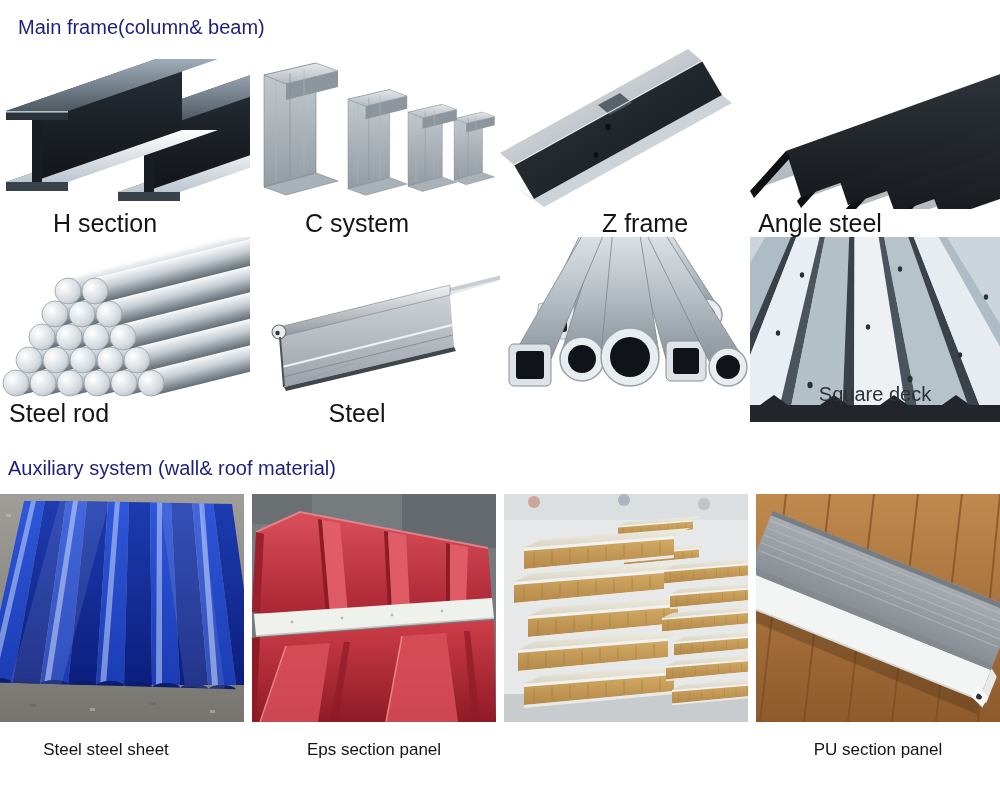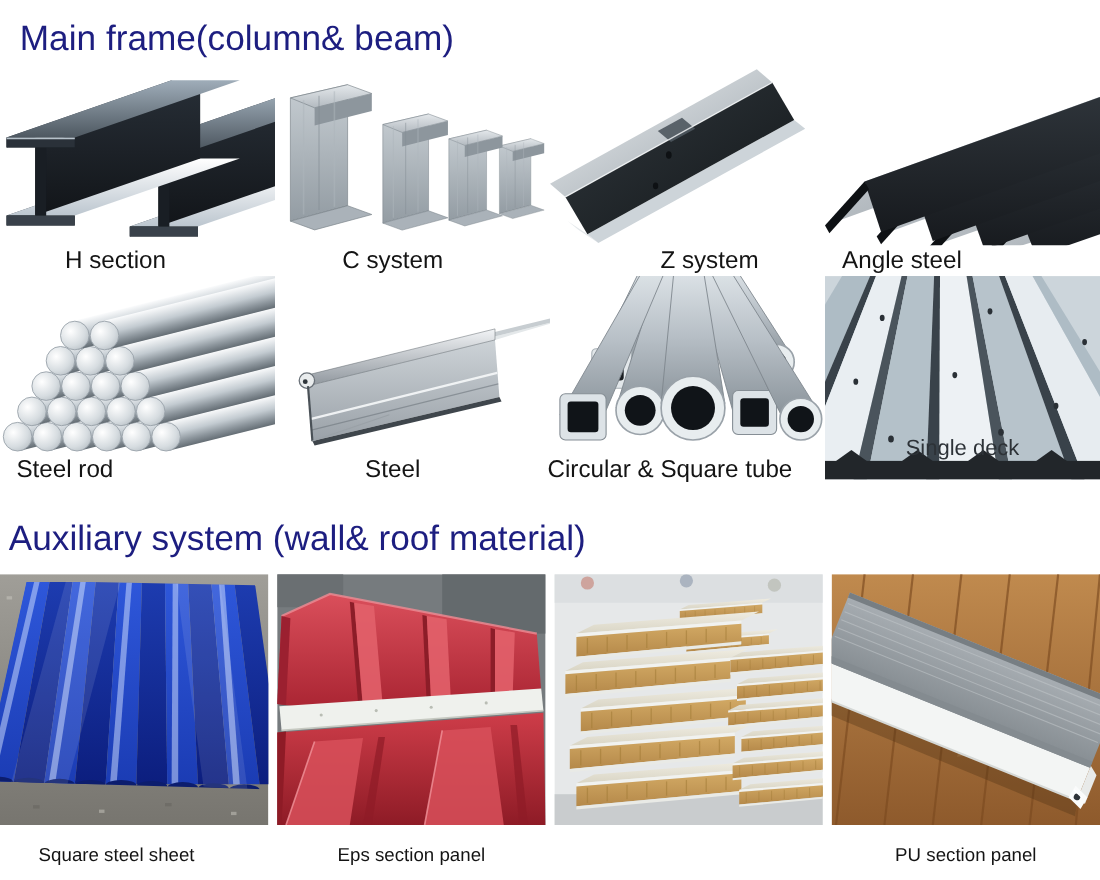--- a/index.html
+++ b/index.html
@@ -1,24 +1,24 @@
 <!DOCTYPE html>
 <html style="--heading: #1d1e80; --label: #141414; --steel-silver: #aeb7bd; --steel-dark: #1a1f25; --sheet-blue: #2150cf; --eps-red: #c23541; --rockwool-tan: #c49c57; --pu-gray: #9aa1a6;"><head>
 <meta charset="utf-8">
 <style>
   html,body{margin:0;padding:0;background:#ffffff;}
   body{width:1000px;height:800px;overflow:hidden;font-family:"Liberation Sans",sans-serif;}
-  .heading{color:var(--heading,#1d1e80);font-size:32px;font-weight:400;margin:0;}
+  .heading{color:var(--heading,#1d1e80);font-size:20px;font-weight:400;margin:0;}
   #heading-main{padding:16px 0 8px 18px;}
   #heading-aux{padding:30px 15px 10px 8px;}
   .grid1{display:grid;grid-template-columns:repeat(4,250px);}
   .cell{position:relative;display:flex;flex-direction:column;align-items:center;}
   .imgbox{width:250px;}
   .imgbox svg{display:block;}
-  .plabel{height:28px;display:flex;align-items:center;font-size:22px;color:var(--label,#141414);}
+  .plabel{height:28px;display:flex;align-items:center;font-size:25px;color:var(--label,#141414);}
   .nx-20{transform:translateX(-20px);} .nx-18{transform:translateX(-18px);}
   .nx20{transform:translateX(20px);} .nx-66{transform:translateX(-66px);}
   .nx-55{transform:translateX(-55px);} .nx-16{transform:translateX(-16px);}
   .deck-label{position:absolute;left:0;right:0;bottom:16px;text-align:center;
     font-size:20px;color:#2d3237;}
   .grid2{display:grid;grid-template-columns:repeat(4,244px);gap:8px;padding-top:4px;}
   .cell2{display:flex;flex-direction:column;align-items:center;}
   .cell2 svg{display:block;}
   .blabel{margin-top:18px;font-size:17px;color:var(--label,#141414);}
 </style>
@@ -111,21 +111,21 @@
         <polygon points="16,140 34,152 44,160 26,148" fill="#e4e8eb"></polygon>
         <polygon points="34,152 222,48 232,56 44,160" fill="#cdd4d9"></polygon>
         <polygon points="14,118 202,14 222,48 34,152" fill="url(#zp-dark)"></polygon>
         <polygon points="0,106 188,2 202,14 14,118" fill="url(#zp-silver)"></polygon>
         <polygon points="98,58 120,46 132,56 110,68" fill="#4e575e" opacity="0.9"></polygon>
         <line x1="14" y1="118" x2="202" y2="14" stroke="#f8fafb" stroke-width="1.2" opacity="0.8"></line>
         <ellipse cx="108" cy="80" rx="2.6" ry="3.4" fill="#0e1114"></ellipse>
         <ellipse cx="96" cy="108" rx="2.4" ry="3" fill="#0e1114"></ellipse>
       </svg>
     </div>
-    <div class="plabel nx20">Z system</div>
+    <div class="plabel nx20">Z frame</div>
   </div>
 
   <div class="cell">
     <div class="imgbox">
       <svg width="250" height="162" viewBox="0 0 250 162">
         <defs>
           <linearGradient id="as-light" x1="0" y1="0" x2="1" y2="1">
             <stop offset="0" stop-color="#d9dee2"></stop>
               <stop offset="1" stop-color="#8f979e"></stop>
           </linearGradient>
@@ -268,21 +268,20 @@
 
         <polygon points="9,126 51,122 106,-8 86,-8" fill="url(#tb-shaft)" stroke="#7d858c" stroke-width="0.8"></polygon>
         <rect x="9" y="107" width="42" height="42" rx="5" fill="#dde3e7" stroke="#868e95"></rect>
         <rect x="16" y="114" width="28" height="28" rx="3" fill="#101418"></rect>
 
         <polygon points="210,126 246,126 162,-8 144,-8" fill="url(#tb-shaft)" stroke="#7d858c" stroke-width="0.8"></polygon>
         <ellipse cx="228" cy="130" rx="19" ry="19" fill="#e8edef" stroke="#9aa2a9" stroke-width="1.5"></ellipse>
         <ellipse cx="228" cy="130" rx="12" ry="12" fill="#101418"></ellipse>
       </svg>
     </div>
-    <div class="plabel nx-16">Circular &amp; Square tube</div>
   </div>
 
   <div class="cell">
     <div class="imgbox" style="position:relative;">
       <svg width="250" height="185" viewBox="0 0 250 185">
         <rect width="250" height="185" fill="#ccd5db"></rect>
         <polygon points="105,-150 -95,185 -38,185" fill="#aebcc5"></polygon>
         <polygon points="105,-150 -38,185 -26,185" fill="#39424a"></polygon>
         <polygon points="105,-150 -26,185 26,185" fill="#e9eef2"></polygon>
         <polygon points="105,-150 26,185 38,185" fill="#4a545c"></polygon>
@@ -301,21 +300,21 @@
         <polygon points="192,168 206,158 220,168" fill="#22262a"></polygon>
         <ellipse cx="52" cy="38" rx="2.2" ry="2.8" fill="#2a3036"></ellipse>
         <ellipse cx="150" cy="32" rx="2.2" ry="2.8" fill="#2a3036"></ellipse>
         <ellipse cx="236" cy="60" rx="2.2" ry="2.8" fill="#2a3036"></ellipse>
         <ellipse cx="28" cy="96" rx="2.2" ry="2.8" fill="#2a3036"></ellipse>
         <ellipse cx="118" cy="90" rx="2.2" ry="2.8" fill="#2a3036"></ellipse>
         <ellipse cx="210" cy="118" rx="2.2" ry="2.8" fill="#2a3036"></ellipse>
         <ellipse cx="60" cy="148" rx="2.6" ry="3.2" fill="#2a3036"></ellipse>
         <ellipse cx="160" cy="142" rx="2.6" ry="3.2" fill="#2a3036"></ellipse>
       </svg>
-      <div class="deck-label">Single deck</div>
+      <div class="deck-label">Square deck</div>
     </div>
   </div>
 </div>
 
 <h2 class="heading" id="heading-aux">Auxiliary system (wall&amp; roof material)</h2>
 
 <div class="grid2">
 
   <div class="cell2">
     <svg width="244" height="228" viewBox="0 0 244 228">
@@ -366,21 +365,21 @@
         <ellipse cx="82" cy="192" rx="14" ry="5" fill="#0c1d6e"></ellipse>
         <ellipse cx="110" cy="192" rx="14" ry="5" fill="#0c1d6e"></ellipse>
         <ellipse cx="138" cy="193" rx="14" ry="5" fill="#0c1d6e"></ellipse>
         <ellipse cx="166" cy="194" rx="14" ry="5" fill="#0c1d6e"></ellipse>
         <ellipse cx="194" cy="195" rx="14" ry="5" fill="#0c1d6e"></ellipse>
         <ellipse cx="222" cy="196" rx="14" ry="5" fill="#0c1d6e"></ellipse>
         <polygon points="60,6 110,6 60,196 10,190" fill="#ffffff" opacity="0.10"></polygon>
         <polygon points="160,6 200,6 225,196 185,193" fill="#ffffff" opacity="0.10"></polygon>
       </g>
     </svg>
-    <div class="blabel nx-16">Square steel sheet</div>
+    <div class="blabel nx-16">Steel steel sheet</div>
   </div>
 
   <div class="cell2">
     <svg width="244" height="228" viewBox="0 0 244 228">
       <defs>
         <linearGradient id="ep-redU" x1="0" y1="0" x2="0" y2="1">
           <stop offset="0" stop-color="#da4f5b"></stop>
             <stop offset="1" stop-color="#a82331"></stop>
         </linearGradient>
         <linearGradient id="ep-redL" x1="0" y1="0" x2="0" y2="1">

